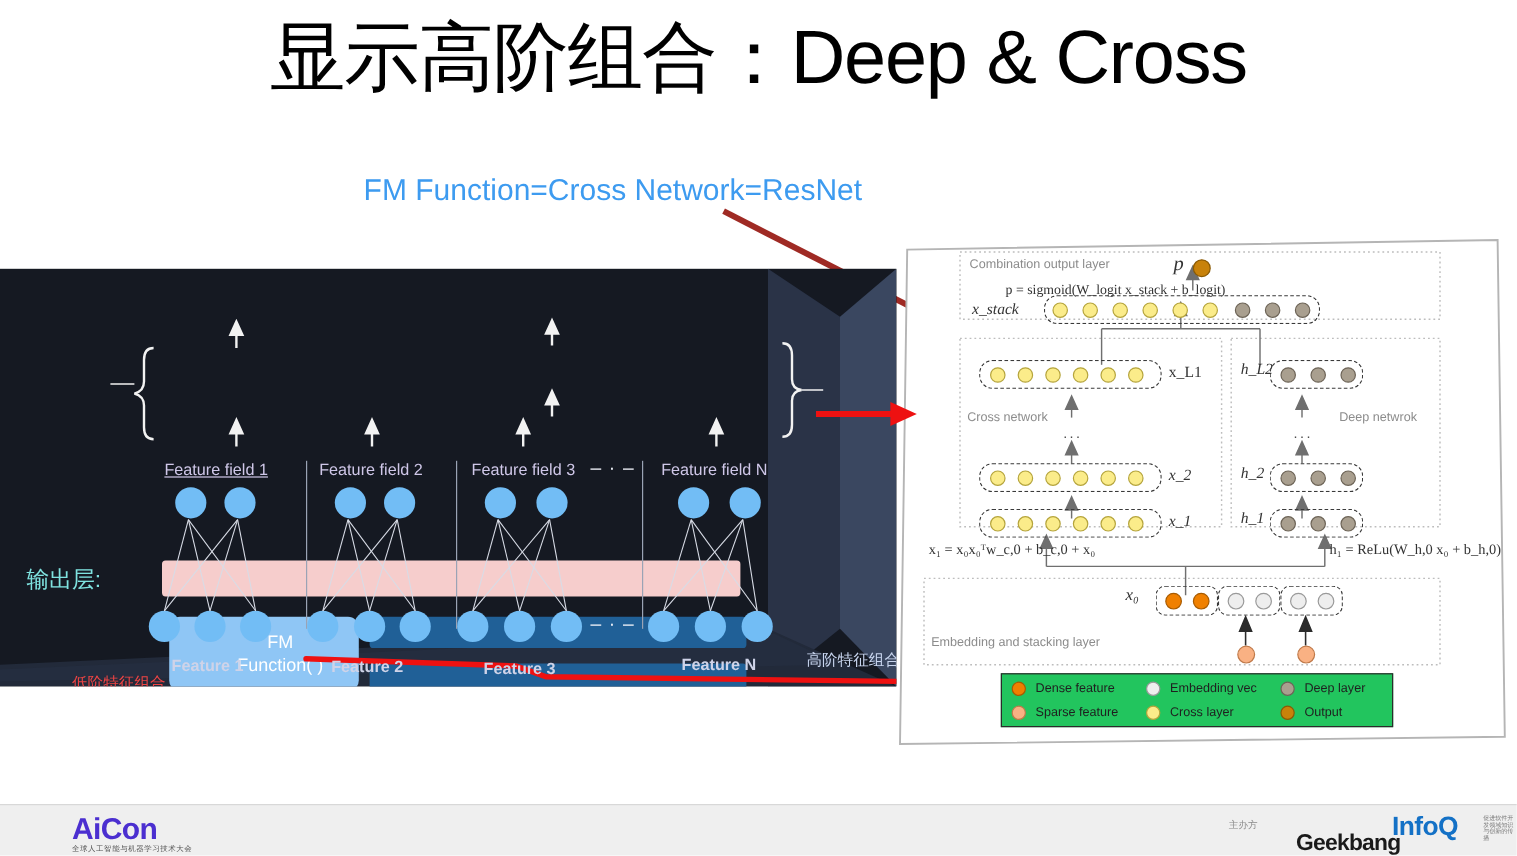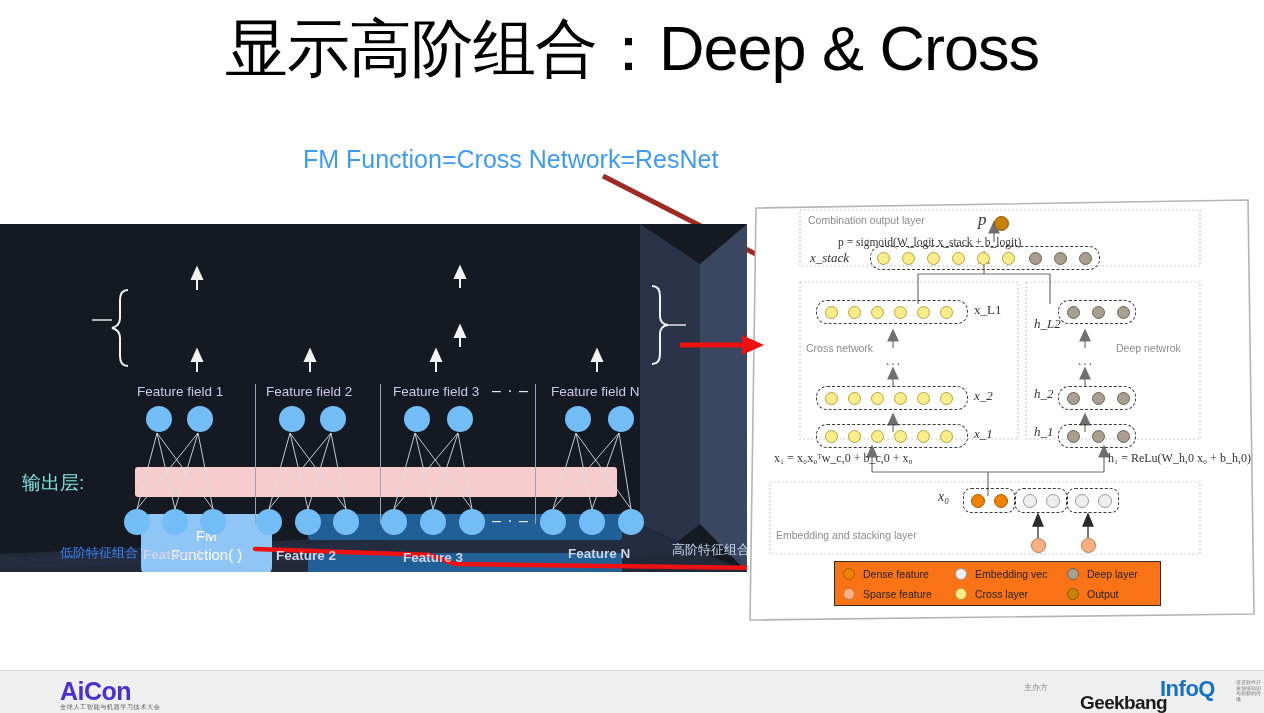--- a/index.html
+++ b/index.html
@@ -29,35 +29,35 @@
 
   
   .left-panel{
     position:absolute;left:0;top:224px;width:747px;height:348px;
     background:#151922;overflow:hidden;
   }
   .perspective-wall{position:absolute;left:0;top:0;width:747px;height:348px;}
 
   .lp-label{position:absolute;white-space:nowrap;}
   .lbl-output{left:22px;top:246px;font-size:19px;color:#7fe3e0;}
-  .lbl-low{left:60px;top:320px;font-size:13px;color:#3b82f6;}
+  .lbl-low{left:60px;top:336px;font-size:13px;color:#ef4444;}
   .lbl-high{left:672px;top:317px;font-size:13px;color:#c9d6ef;}
 
   .out-bar{
     position:absolute;left:135px;top:243px;width:482px;height:30px;
     background:#f6cdcc;border-radius:3px;
   }
   .blue-bar{
     position:absolute;background:#206097;border-radius:3px;
   }
   .fm-box{
     position:absolute;left:141px;top:290px;width:131px;height:62px;
     background:#8fc6f5;border-radius:9px;
     display:flex;align-items:center;justify-content:center;
-    text-align:center;color:#ffffff;font-size:15px;line-height:19px;
+    text-align:center;color:#ffffff;font-size:15px;line-height:19px;padding-left:27px;
   }
 
   .ff-label{position:absolute;font-size:13.5px;color:#cfc7e8;white-space:nowrap;}
   .feat-label{position:absolute;font-size:13.5px;color:#cfd3e8;white-space:nowrap;font-weight:bold;}
   .dots-h{position:absolute;font-size:16px;color:#eceff7;letter-spacing:1px;}
 
   .node{position:absolute;border-radius:50%;background:#72bdf5;}
   .sep-line{position:absolute;width:1px;background:#9aa3b5;}
 
   
@@ -74,21 +74,21 @@
   .c-deep{background:#a99f8f;border-color:#6d6457;}
   .c-dense{background:#f08000;border-color:#a85b00;}
   .c-sparse{background:#f9b183;border-color:#c07a4a;}
   .c-embed{background:#eeeeee;border-color:#9a9a9a;}
   .c-output{background:#c8820a;border-color:#8a5a04;}
 
   .dash-grp{position:absolute;border:1.3px dashed #3a3a3a;border-radius:11px;box-sizing:border-box;}
 
   .legend-box{
     position:absolute;left:86px;top:365px;width:327px;height:45px;
-    border:1.3px solid #2b2b2b;background:#f97316;box-sizing:border-box;
+    border:1.3px solid #2b2b2b;background:#22c55e;box-sizing:border-box;
   }
   .lg-item{position:absolute;font-size:10.5px;color:#1f1f1f;white-space:nowrap;}
   .lg-dot{position:absolute;width:12px;height:12px;border-radius:50%;
     border:1px solid #6a6a6a;box-sizing:border-box;}
 
   
   .footer{
     position:absolute;left:0;top:670px;width:1264px;height:43px;
     background:#efefef;border-top:1px solid #d8d8d8;
   }
@@ -165,21 +165,21 @@
   </div>
 
   <svg style="position:absolute;left:0;top:0;width:760px;height:348px;" viewBox="0 0 760 348">
     <path d="M255,325 L430,331 L455,340 L760,344" fill="none" stroke="#ee1111" stroke-width="4.5" stroke-linecap="round"></path>
   </svg>
 
   <div class="sep-line" style="left:255px;top:160px;height:140px;"></div>
   <div class="sep-line" style="left:380px;top:160px;height:140px;"></div>
   <div class="sep-line" style="left:535px;top:160px;height:140px;"></div>
 
-  <div class="ff-label" style="left:137px;top:160px;">Feature field 1</div>
+  <div class="ff-label" style="left:137px;top:160px;text-decoration:underline;">Feature field 1</div>
   <div class="ff-label" style="left:266px;top:160px;">Feature field 2</div>
   <div class="ff-label" style="left:393px;top:160px;">Feature field 3</div>
   <div class="ff-label" style="left:551px;top:160px;">Feature field N</div>
   <div class="dots-h" style="left:492px;top:158px;">– · –</div>
   <div class="dots-h" style="left:492px;top:288px;">– · –</div>
 
   <div class="node" style="left:146px;top:182px;width:26px;height:26px;"></div>
   <div class="node" style="left:187px;top:182px;width:26px;height:26px;"></div>
   <div class="node" style="left:279px;top:182px;width:26px;height:26px;"></div>
   <div class="node" style="left:320px;top:182px;width:26px;height:26px;"></div>
@@ -345,21 +345,21 @@
     <div class="circ c-cross" style="left:54px;top:5px;width:13px;height:13px;"></div>
     <div class="circ c-cross" style="left:77px;top:5px;width:13px;height:13px;"></div>
     <div class="circ c-cross" style="left:100px;top:5px;width:13px;height:13px;"></div>
     <div class="circ c-cross" style="left:123px;top:5px;width:13px;height:13px;"></div>
   </div>
   <div class="rf-text rf-serif" style="left:226px;top:230px;font-size:13px;font-style:italic;">x_1</div>
 
   <div class="rf-text rf-gray" style="left:368px;top:146px;font-size:10.5px;">Deep netwrok</div>
   <div class="rf-text" style="left:330px;top:158px;font-size:12px;color:#4a4a4a;letter-spacing:2px;">...</div>
 
-  <div class="rf-text rf-serif" style="left:286px;top:104px;font-size:13px;font-style:italic;margin-top:16px;">h_L2</div>
+  <div class="rf-text rf-serif" style="left:286px;top:104px;font-size:13px;font-style:italic;">h_L2</div>
   <div class="dash-grp" style="left:310px;top:104px;width:78px;height:24px;">
     <div class="circ c-deep" style="left:8px;top:5px;width:13px;height:13px;"></div>
     <div class="circ c-deep" style="left:33px;top:5px;width:13px;height:13px;"></div>
     <div class="circ c-deep" style="left:58px;top:5px;width:13px;height:13px;"></div>
   </div>
 
   <div class="rf-text rf-serif" style="left:286px;top:190px;font-size:13px;font-style:italic;">h_2</div>
   <div class="dash-grp" style="left:310px;top:190px;width:78px;height:24px;">
     <div class="circ c-deep" style="left:8px;top:5px;width:13px;height:13px;"></div>
     <div class="circ c-deep" style="left:33px;top:5px;width:13px;height:13px;"></div>

